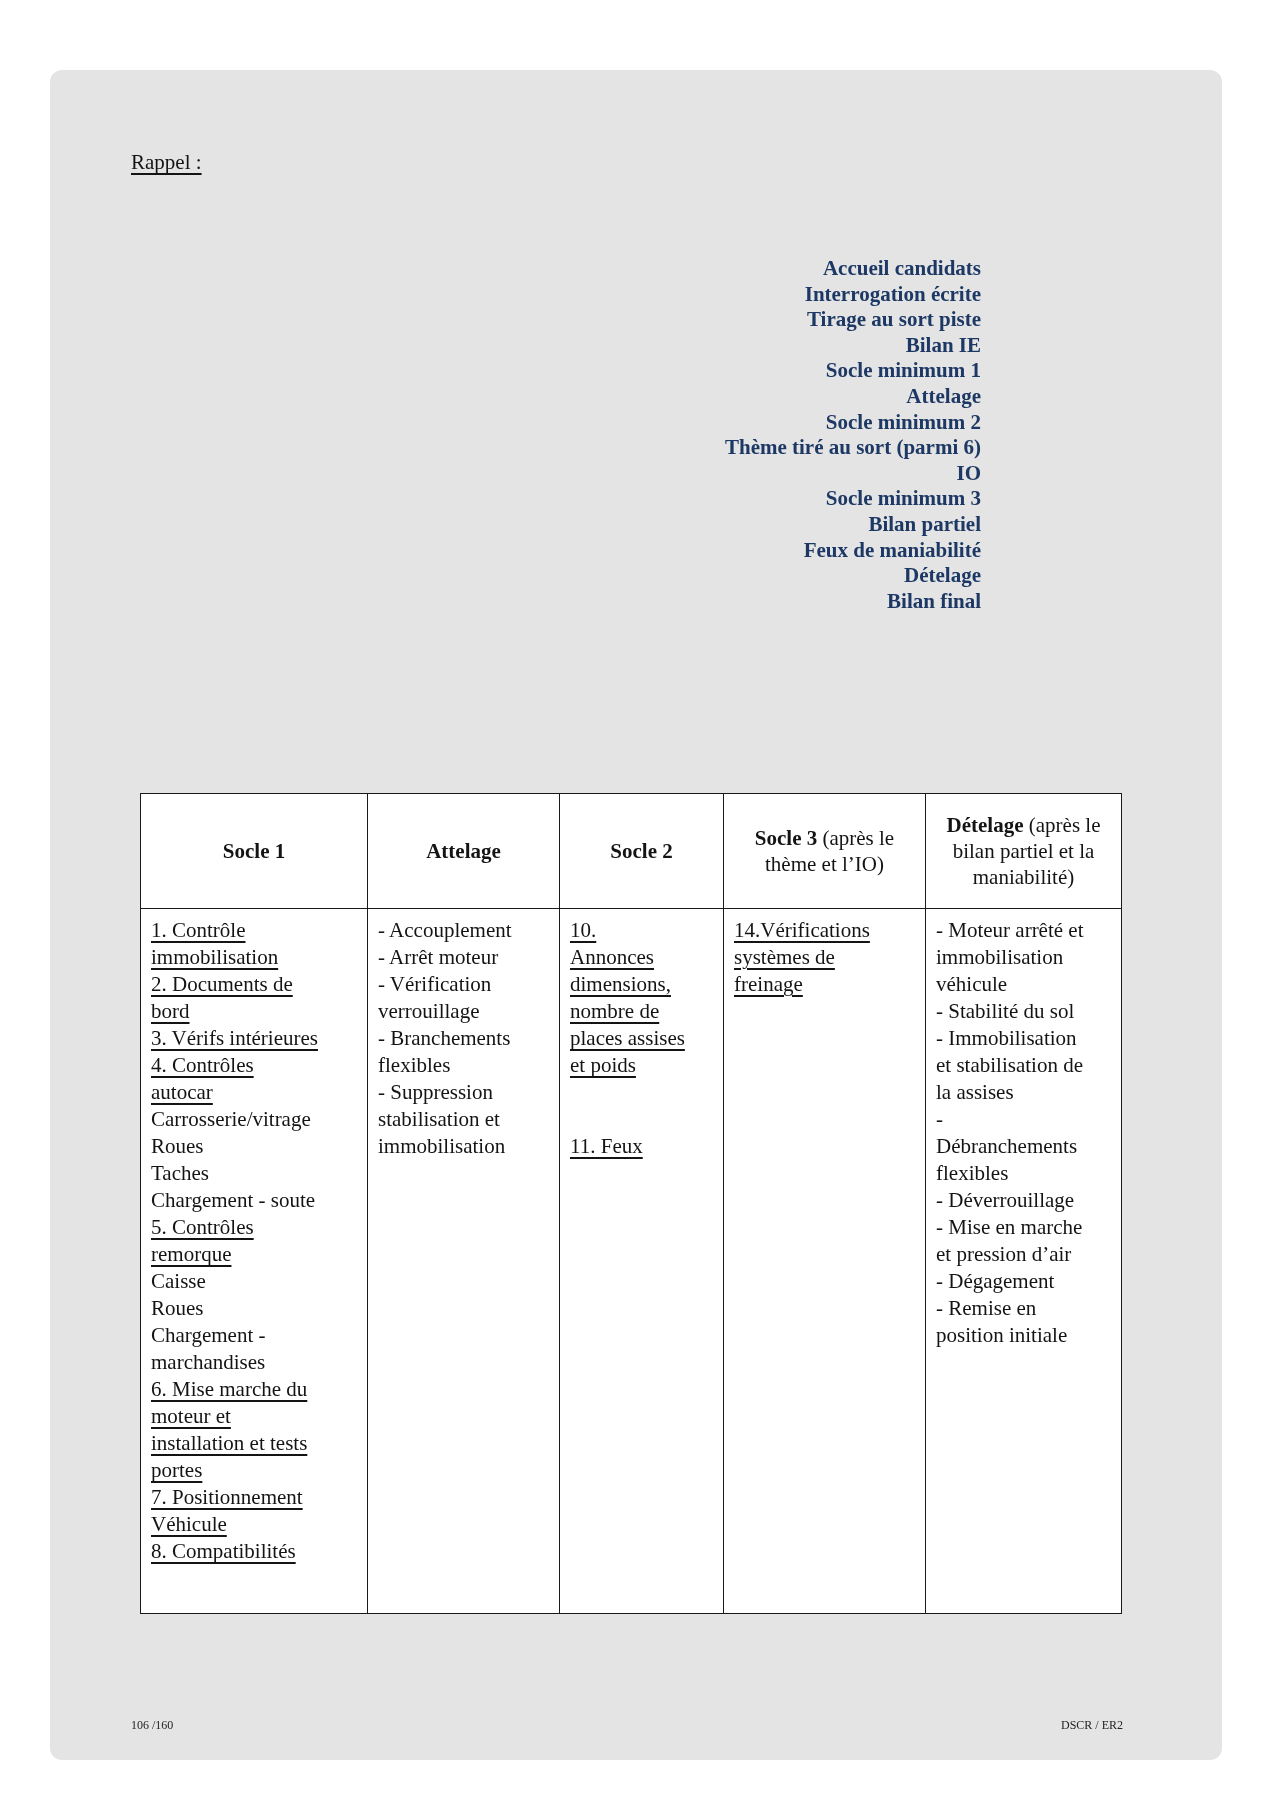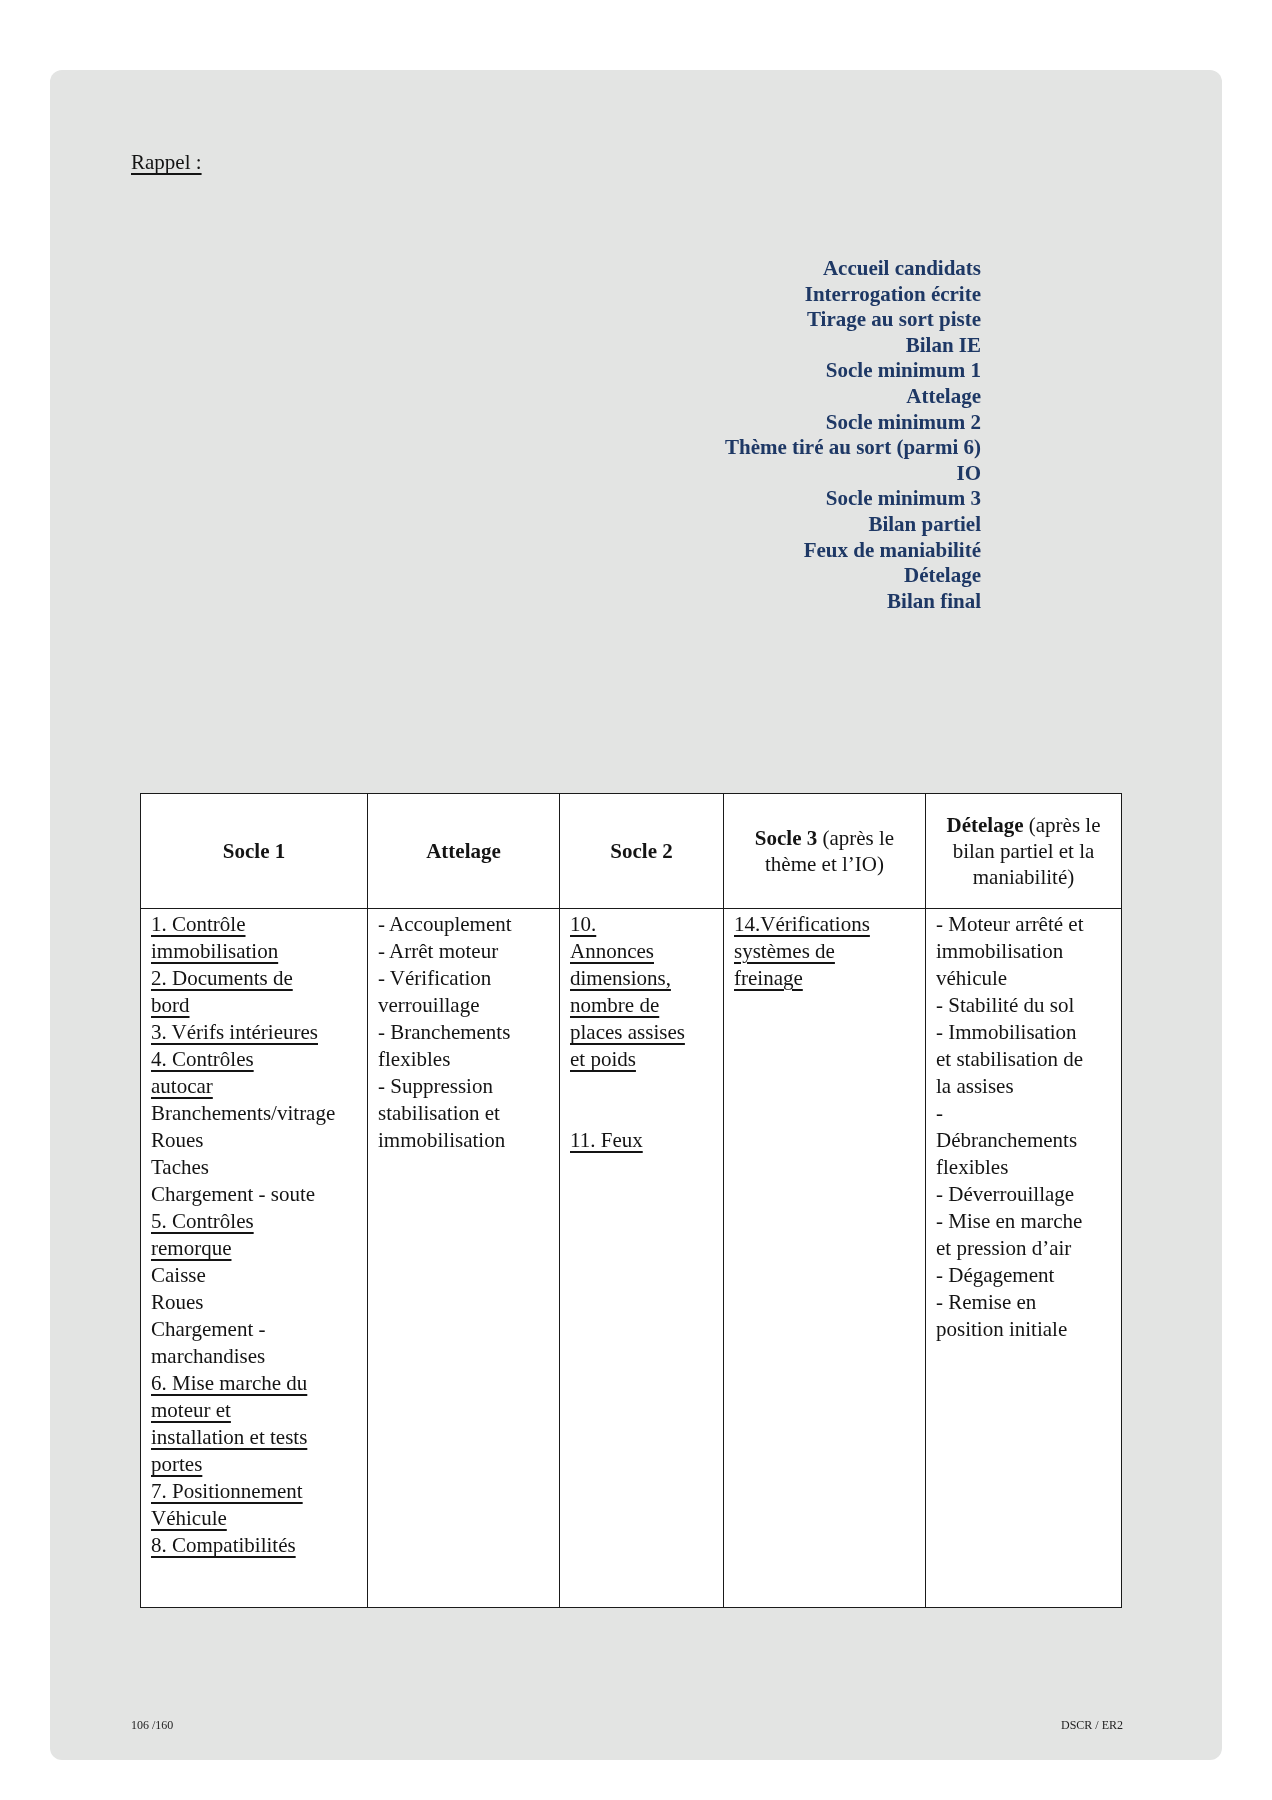--- a/index.html
+++ b/index.html
@@ -68,21 +68,21 @@
     height: 110px;
     text-align: center;
     vertical-align: middle;
     font-weight: normal;
     line-height: 26px;
     padding: 2px 6px;
   }
   table.exam-table th .b { font-weight: bold; }
   table.exam-table td {
     vertical-align: top;
-    padding: 2px 8px 48px 10px;
+    padding: 8px 8px 48px 10px;
     line-height: 27px;
   }
   .cell-line { white-space: nowrap; }
   .cell-line.u {
     text-decoration: underline;
     text-underline-offset: 4px;
   }
   .footer {
     position: absolute;
     left: 81px;
@@ -139,21 +139,21 @@
       <tbody>
         <tr id="tbody-row">
             <td>
               <div class="cell-line u">1. Contrôle</div>
               <div class="cell-line u">immobilisation</div>
               <div class="cell-line u">2. Documents de</div>
               <div class="cell-line u">bord</div>
               <div class="cell-line u">3. Vérifs intérieures</div>
               <div class="cell-line u">4. Contrôles</div>
               <div class="cell-line u">autocar</div>
-              <div class="cell-line">Branchements/vitrage</div>
+              <div class="cell-line">Carrosserie/vitrage</div>
               <div class="cell-line">Roues</div>
               <div class="cell-line">Taches</div>
               <div class="cell-line">Chargement - soute</div>
               <div class="cell-line u">5. Contrôles</div>
               <div class="cell-line u">remorque</div>
               <div class="cell-line">Caisse</div>
               <div class="cell-line">Roues</div>
               <div class="cell-line">Chargement -</div>
               <div class="cell-line">marchandises</div>
               <div class="cell-line u">6. Mise marche du</div>

